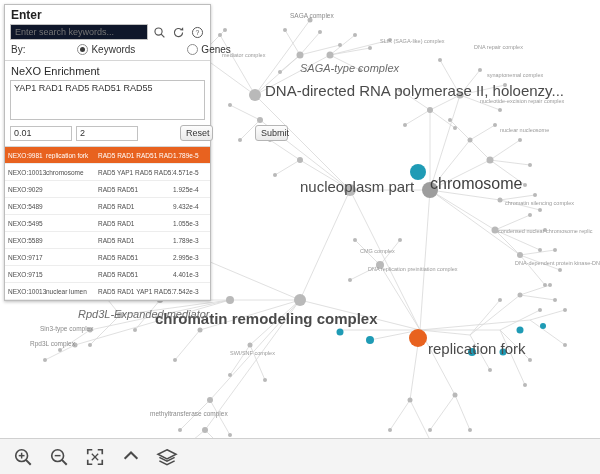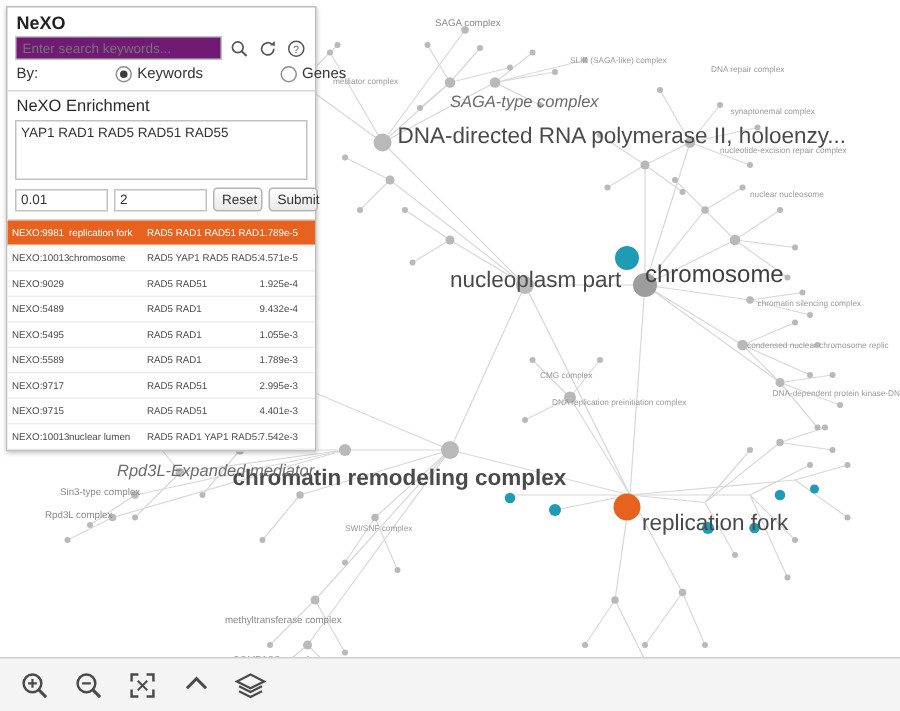--- a/index.html
+++ b/index.html
@@ -76,21 +76,21 @@
   .search-row {
     display: flex;
     align-items: center;
     padding: 0 5px 4px 5px;
     gap: 4px;
   }
   .search-input {
     flex: 1;
     height: 16px;
     border: 1px solid #c2c2c2;
-    background: #701a75;
+    background: #0f172a;
     font-size: 9px;
     color: #9a9a9a;
     padding: 0 4px;
     box-sizing: border-box;
     font-family: "Liberation Sans", sans-serif;
   }
   .icon-btn {
     width: 15px;
     height: 15px;
     display: inline-flex;
@@ -173,20 +173,21 @@
     height: 16px;
     min-width: 33px;
     border: 1px solid #b5b5b5;
     border-radius: 3px;
     background: linear-gradient(#fdfdfd, #eaeaea);
     font-size: 9px;
     color: #333;
     cursor: pointer;
     padding: 0 5px;
     font-family: "Liberation Sans", sans-serif;
+    margin-left: 38px;
   }
   
   .results {
     border-top: 1px solid #d6d6d6;
     background: #fff;
   }
   .res-row {
     display: flex;
     align-items: center;
     height: 17px;
@@ -448,21 +449,21 @@
       <div class="node-label tiny" style="left: 40px; top: 325px;">Sin3-type complex</div>
       <div class="node-label tiny" style="left: 30px; top: 340px;">Rpd3L complex</div>
       <div class="node-label micro" style="left: 230px; top: 350px;">SWI/SNF complex</div>
       <div class="node-label big" style="left: 428px; top: 340px;">replication fork</div>
       <div class="node-label tiny" style="left: 150px; top: 410px;">methyltransferase complex</div>
       <div class="node-label tiny" style="left: 155px; top: 437px;">COMPASS complex</div>
     </div>
 
   <div id="panel">
 
-    <div id="panel-title">NeXO</div>
+    <div id="panel-title">Enter</div>
 
     <div class="search-row">
       <input class="search-input" type="text" placeholder="Enter search keywords..." style="">
       <span class="icon-btn">
         <svg width="13" height="13" viewBox="0 0 16 16">
           <circle cx="6.8" cy="6.8" r="4.4" fill="none" stroke="#555" stroke-width="1.4"></circle>
           <line x1="10" y1="10" x2="14" y2="14" stroke="#555" stroke-width="1.6"></line>
         </svg>
       </span>
       <span class="icon-btn">

